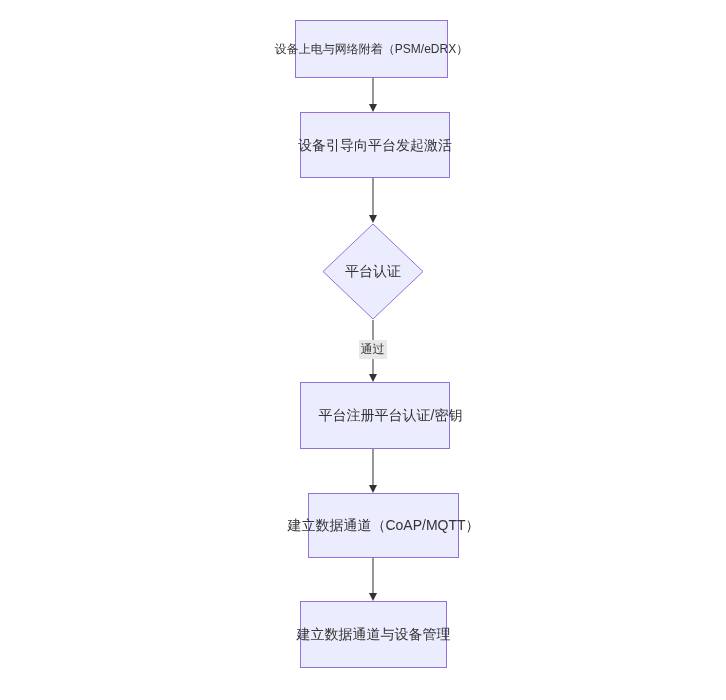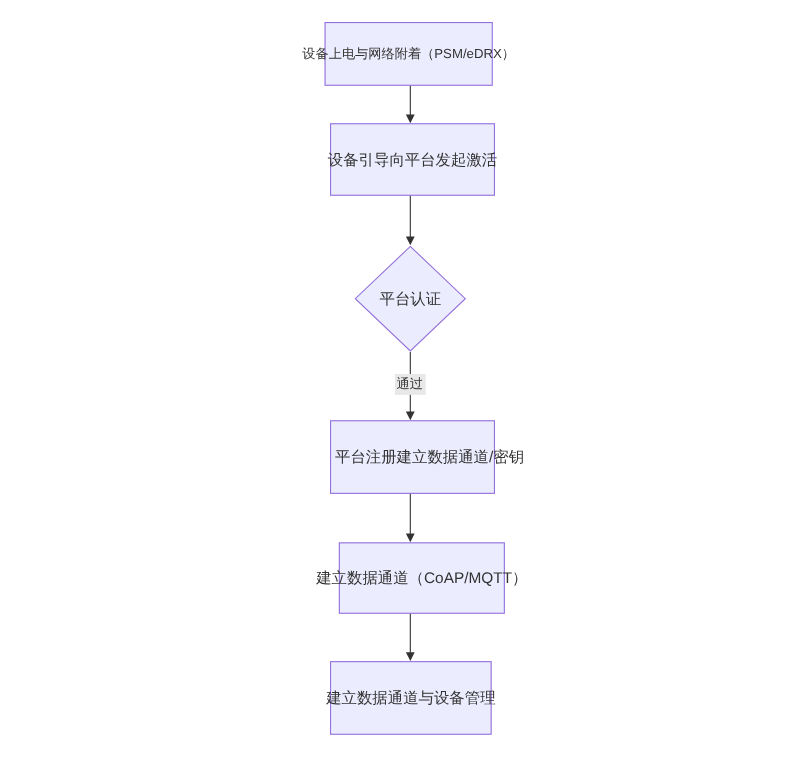--- a/index.html
+++ b/index.html
@@ -140,21 +140,21 @@
   </div>
 
   <div class="edge edge-3">
     <div class="line"></div>
     <span class="edge-label">通过</span>
     <div class="arrowhead"></div>
   </div>
 
   <div class="node node-d">
     <span>平台注册</span>
-    <span>建立数据通道/密钥</span>
+    <span>平台认证/密钥</span>
   </div>
 
   <div class="edge edge-4">
     <div class="line"></div>
     <div class="arrowhead"></div>
   </div>
 
   <div class="node node-e">
     <span>建立数据通道</span>
     <span>（CoAP/MQTT）</span>

